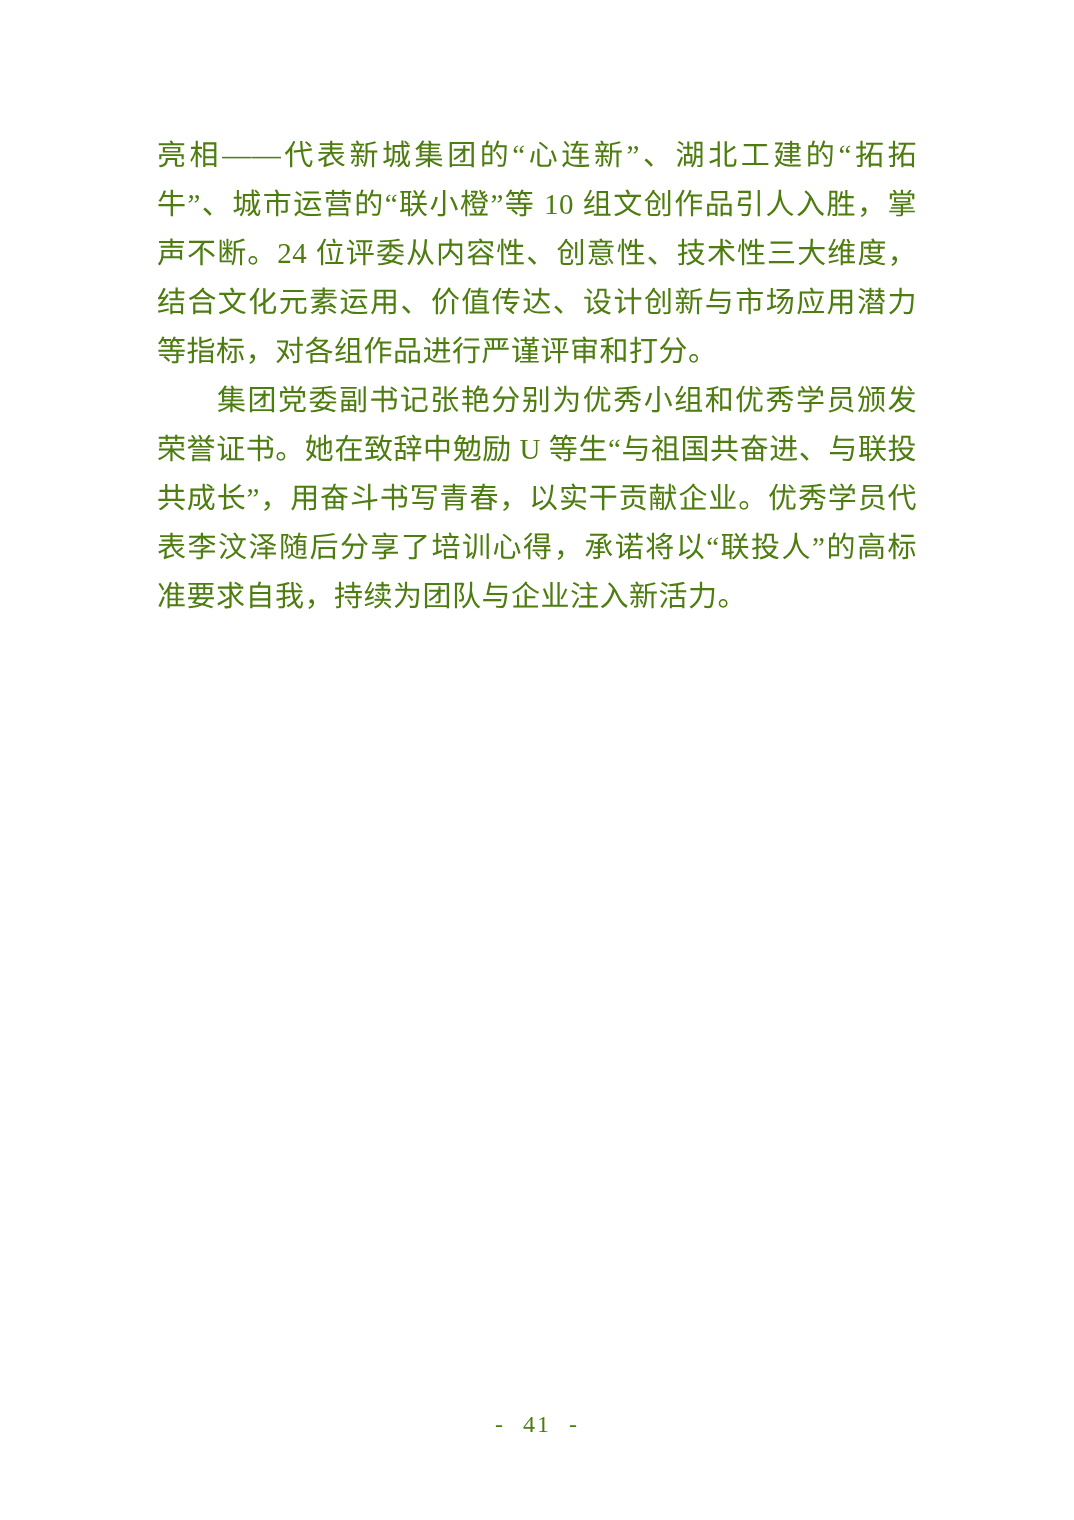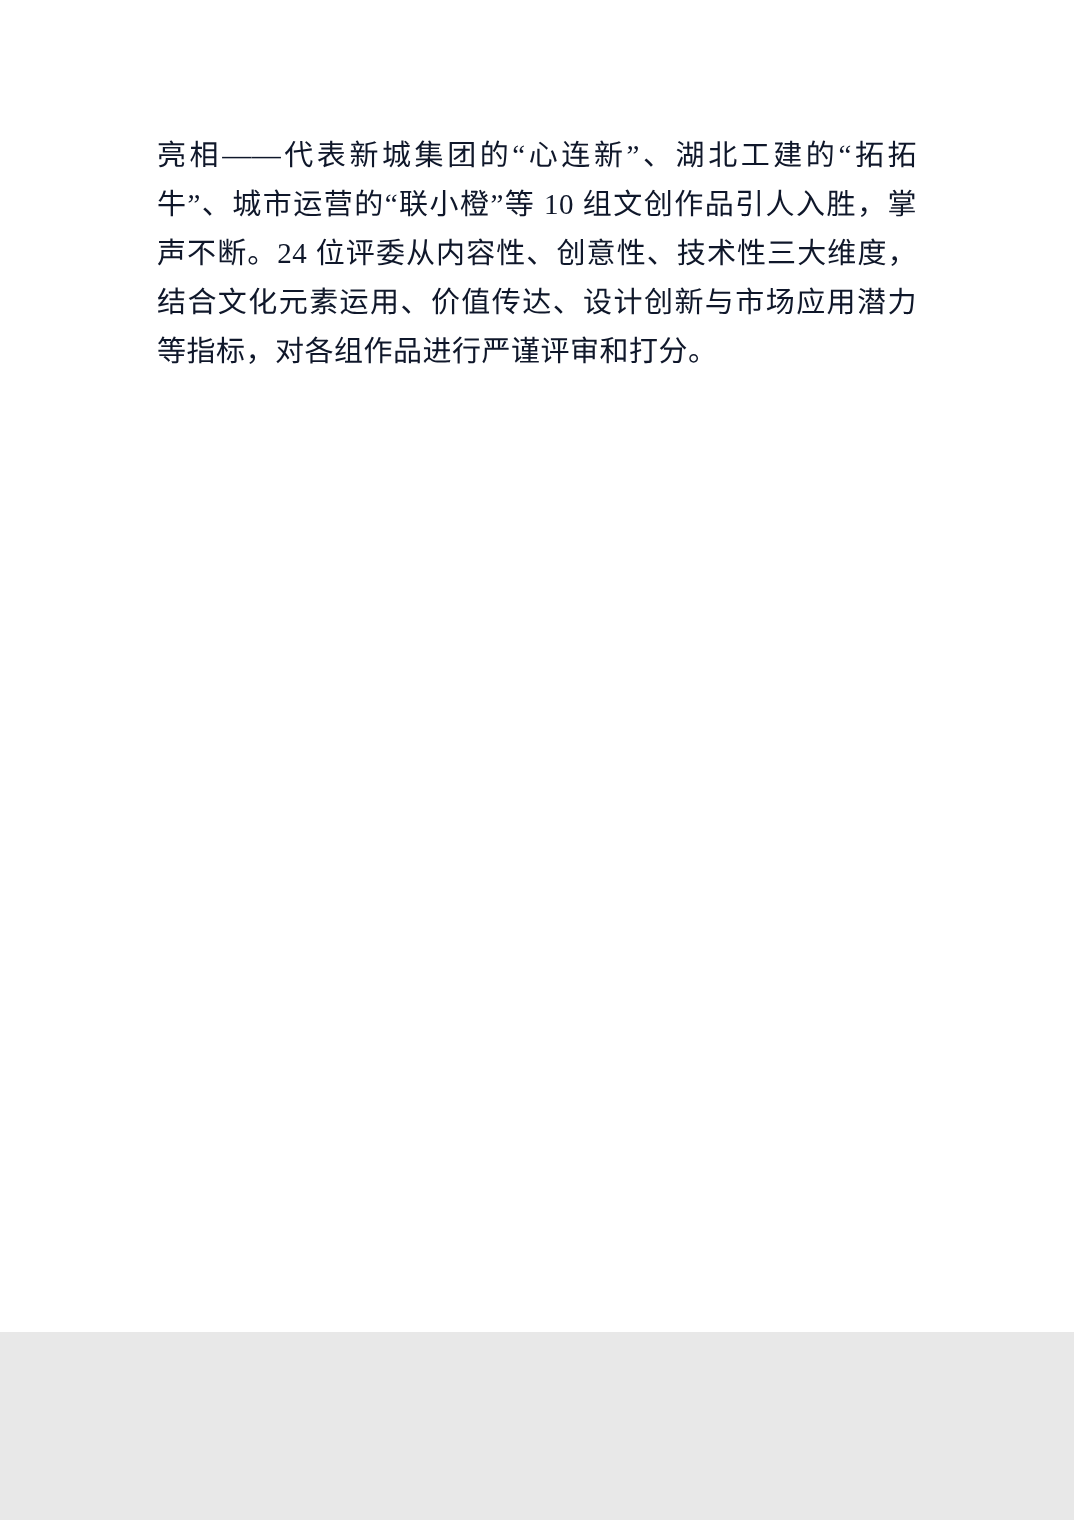--- a/index.html
+++ b/index.html
@@ -3,26 +3,26 @@
 <meta charset="utf-8">
 <style>
   html, body {
     margin: 0;
     padding: 0;
     background: #e8e8e8;
   }
   .page {
     position: relative;
     width: 1074px;
-    height: 1332px;
+    height: 1520px;
     margin: 0 auto;
     background: #ffffff;
     overflow: hidden;
     font-family: "Liberation Serif", "DejaVu Serif", serif;
-    color: #0f172a;
+    color: #4d7c0f;
   }
   .content {
     position: absolute;
     left: 157px;
     top: 131px;
     width: 760px;
   }
   .para {
     margin: 0;
     font-size: 29px;
@@ -55,17 +55,18 @@
 </style>
 </head>
 <body>
 
 <div class="page">
   <div class="content">
     <p class="para">亮相——代表新城集团的“心连新”、湖北工建的“拓拓牛”、城市运营的“联小橙”等 10 组文创作品引人入胜，掌声不断。24 位评委从内容性、创意性、技术性三大维度，结合文化元素运用、价值传达、设计创新与市场应用潜力等指标，对各组作品进行严谨评审和打分。</p>
 
 
 
+    <p class="para indent">集团党委副书记张艳分别为优秀小组和优秀学员颁发荣誉证书。她在致辞中勉励 U 等生“与祖国共奋进、与联投共成长”，用奋斗书写青春，以实干贡献企业。优秀学员代表李汶泽随后分享了培训心得，承诺将以“联投人”的高标准要求自我，持续为团队与企业注入新活力。</p>
 
   </div>
 
   <div class="page-number">- 41 -</div>
 </div>
 
 </body></html>

